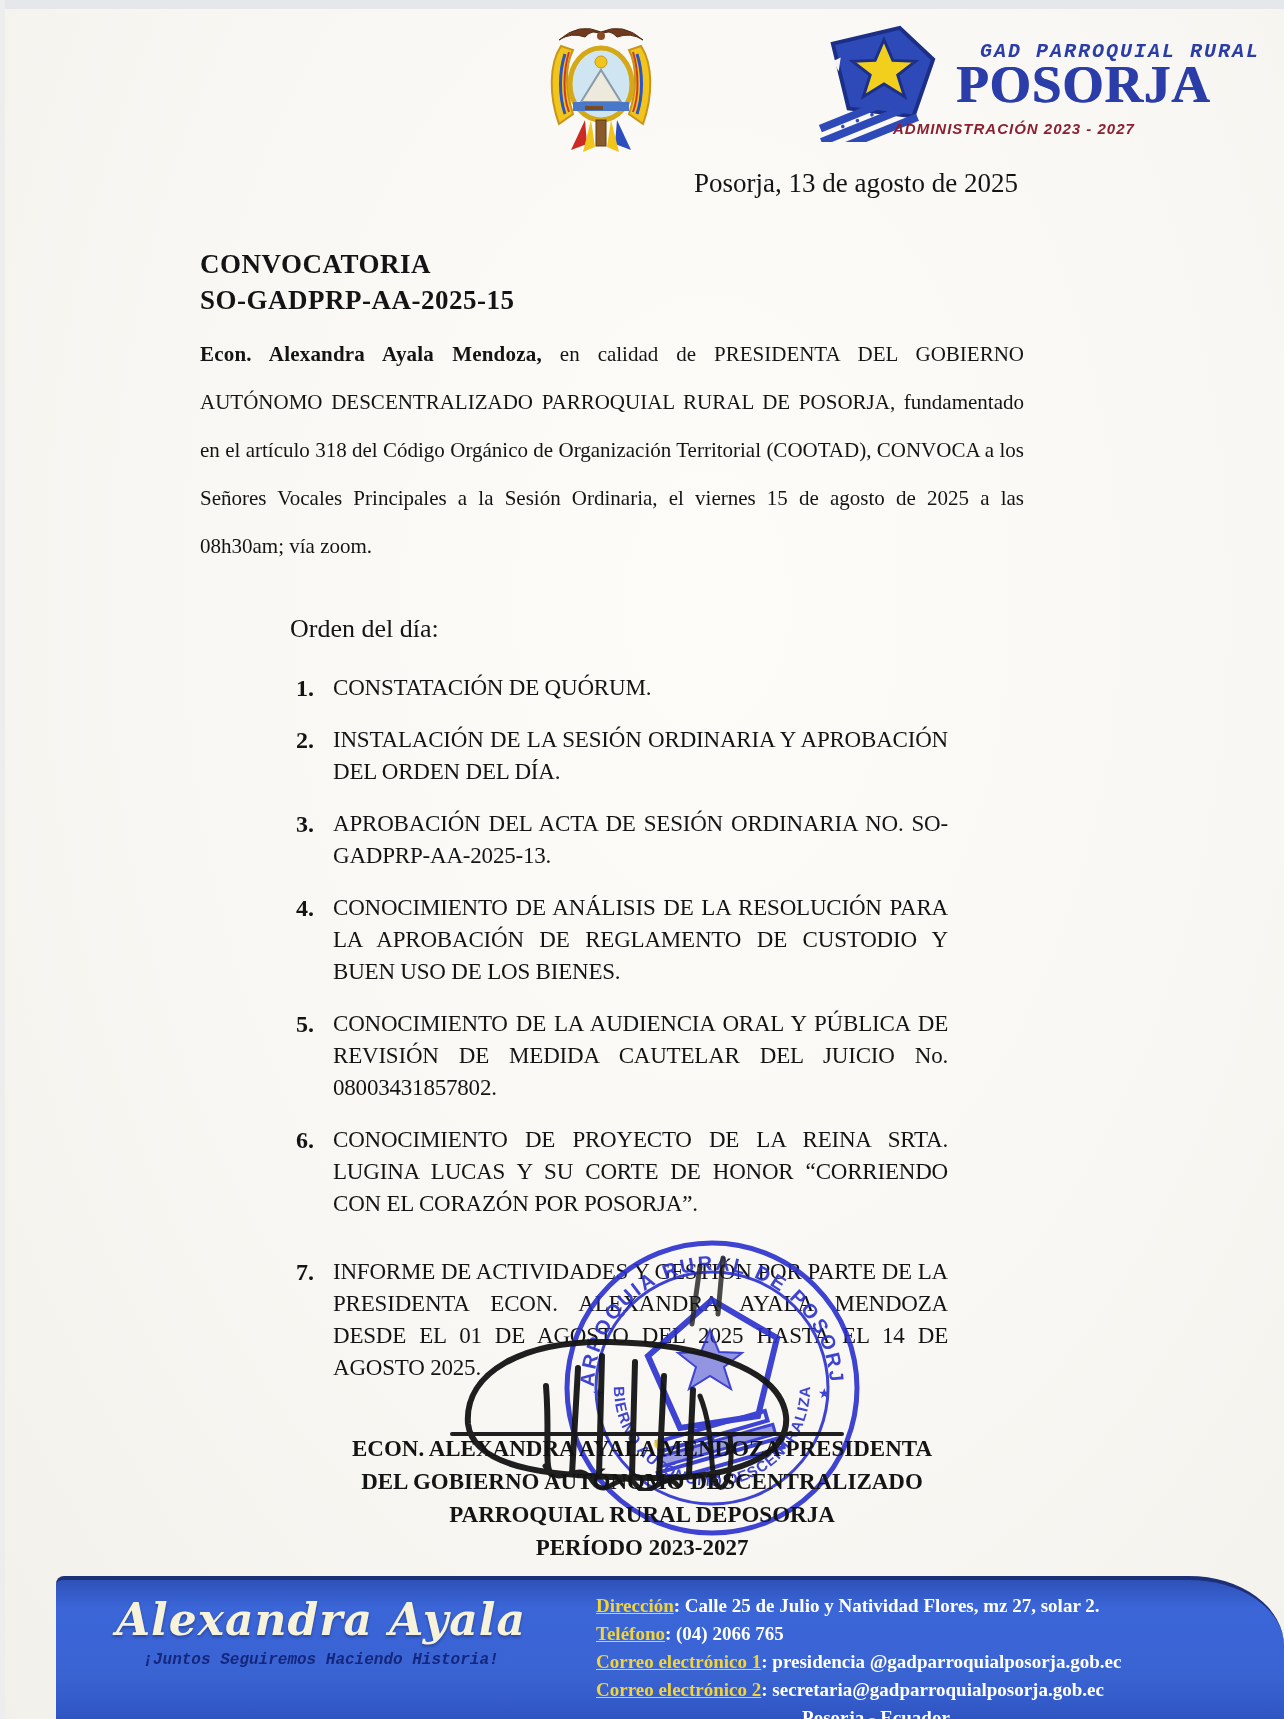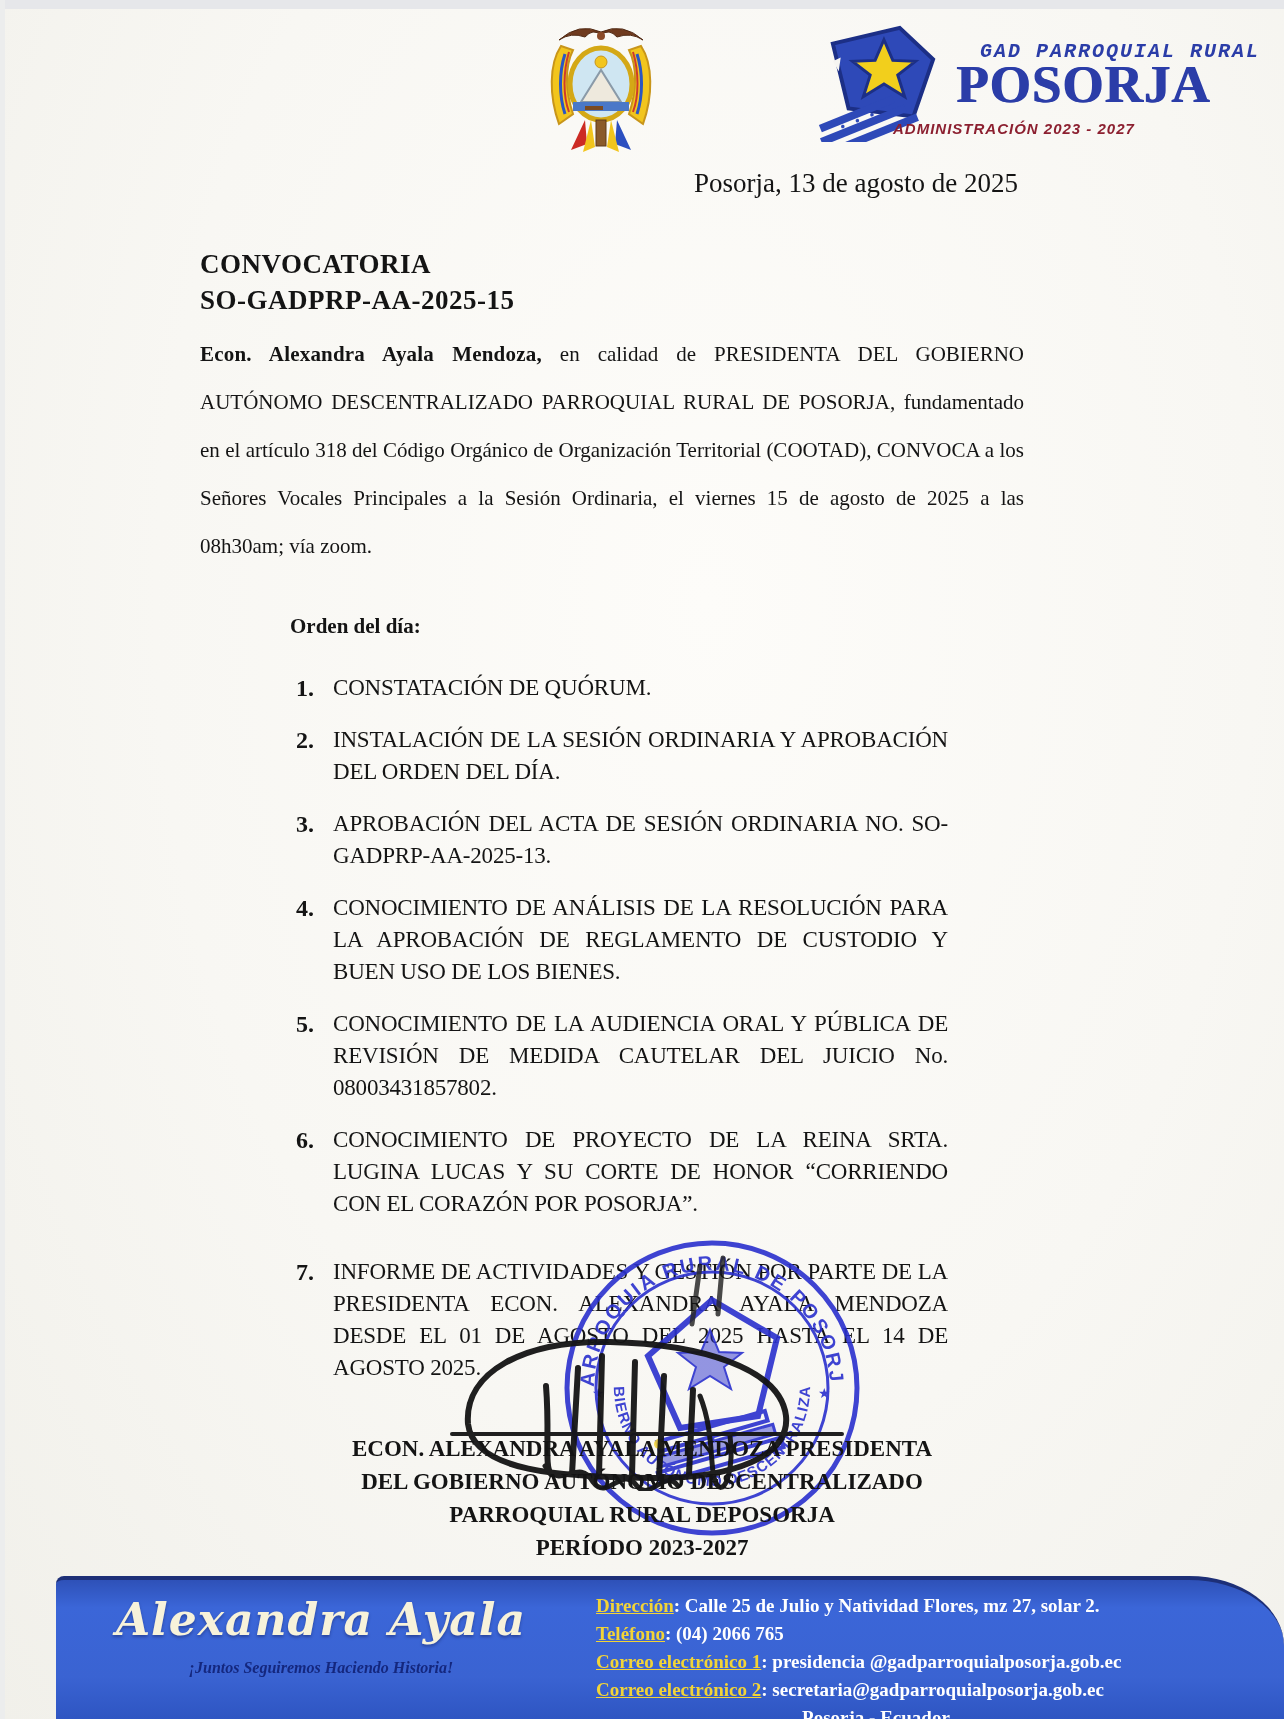--- a/index.html
+++ b/index.html
@@ -50,21 +50,21 @@
   }
 
   .intro{
     position:absolute;left:200px;top:330px;width:824px;
     font-size:21px;line-height:48px;text-align:justify;margin:0;
   }
   .intro b{letter-spacing:.2px;}
 
   .orden{
     position:absolute;left:290px;top:614px;
-    font-weight:bold;font-size:21px;text-align:center;
+    font-weight:normal;font-size:26px;text-align:center;
   }
 
   .agenda{
     position:absolute;left:296px;top:672px;width:652px;
     margin:0;padding:0;list-style:none;
   }
   .agenda li{display:flex;margin-bottom:20px;}
   .agenda li:nth-child(7){margin-top:36px;}
   .agenda .num{
     flex:0 0 37px;font-weight:bold;font-size:24px;line-height:32px;
@@ -97,22 +97,22 @@
     font-family:"DejaVu Serif", cursive;font-style:italic;font-weight:bold;
     font-size:44px;color:#f7f2da;letter-spacing:1px;
     text-shadow:0 2px 3px rgba(20,30,90,.45);
   }
   .footer-role{
     margin-top:4px;
     font-family:"Liberation Sans", sans-serif;font-size:27px;letter-spacing:2px;
     color:#e3eafc;
   }
   .footer-slogan{
-    margin-top:14px;
-    font-family:Liberation Serif, serif;font-weight:bold;font-style:italic;
+    margin-top:6px;
+    font-family:Liberation Mono, monospace;font-weight:bold;font-style:italic;
     font-size:16px;color:#14277e;
   }
   .footer-right{
     position:absolute;left:540px;top:12px;width:650px;
     font-family:"Liberation Serif", serif;font-weight:bold;
     font-size:19px;line-height:28px;color:#ffffff;
   }
   .footer-right .lbl{color:#f2d437;text-decoration:underline;}
   .footer-loc{text-align:center;width:560px;}
 </style>

